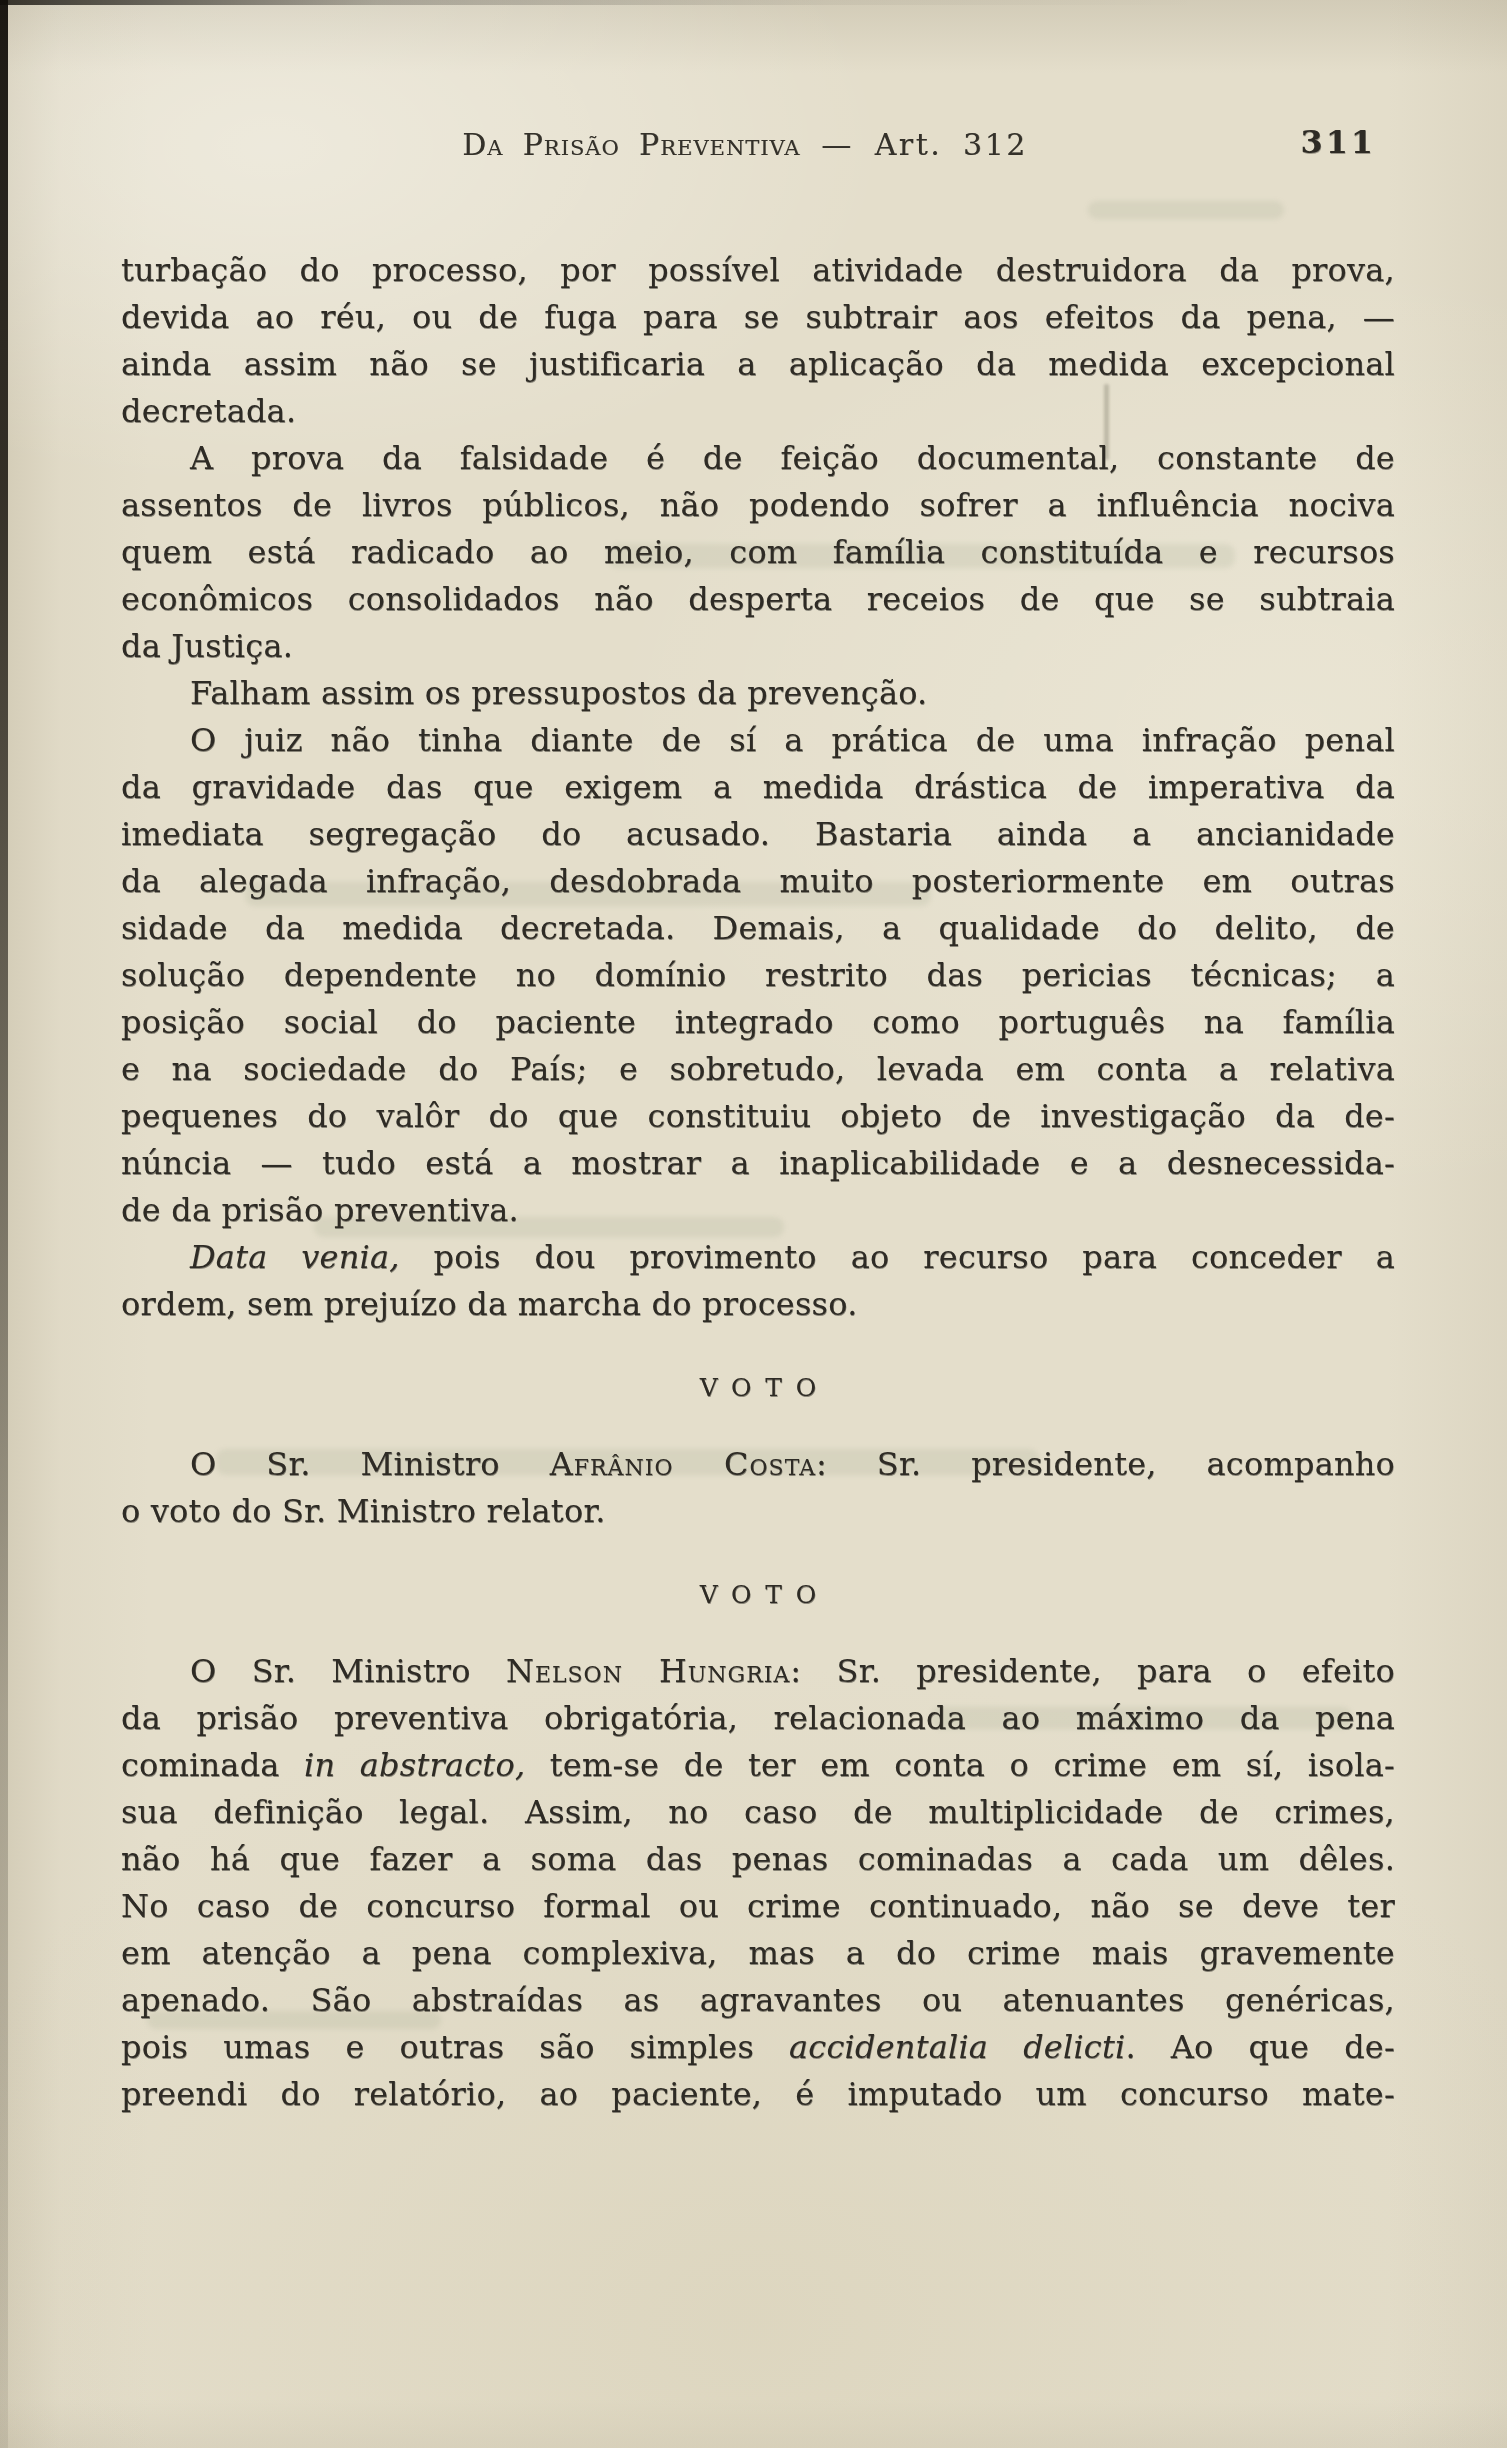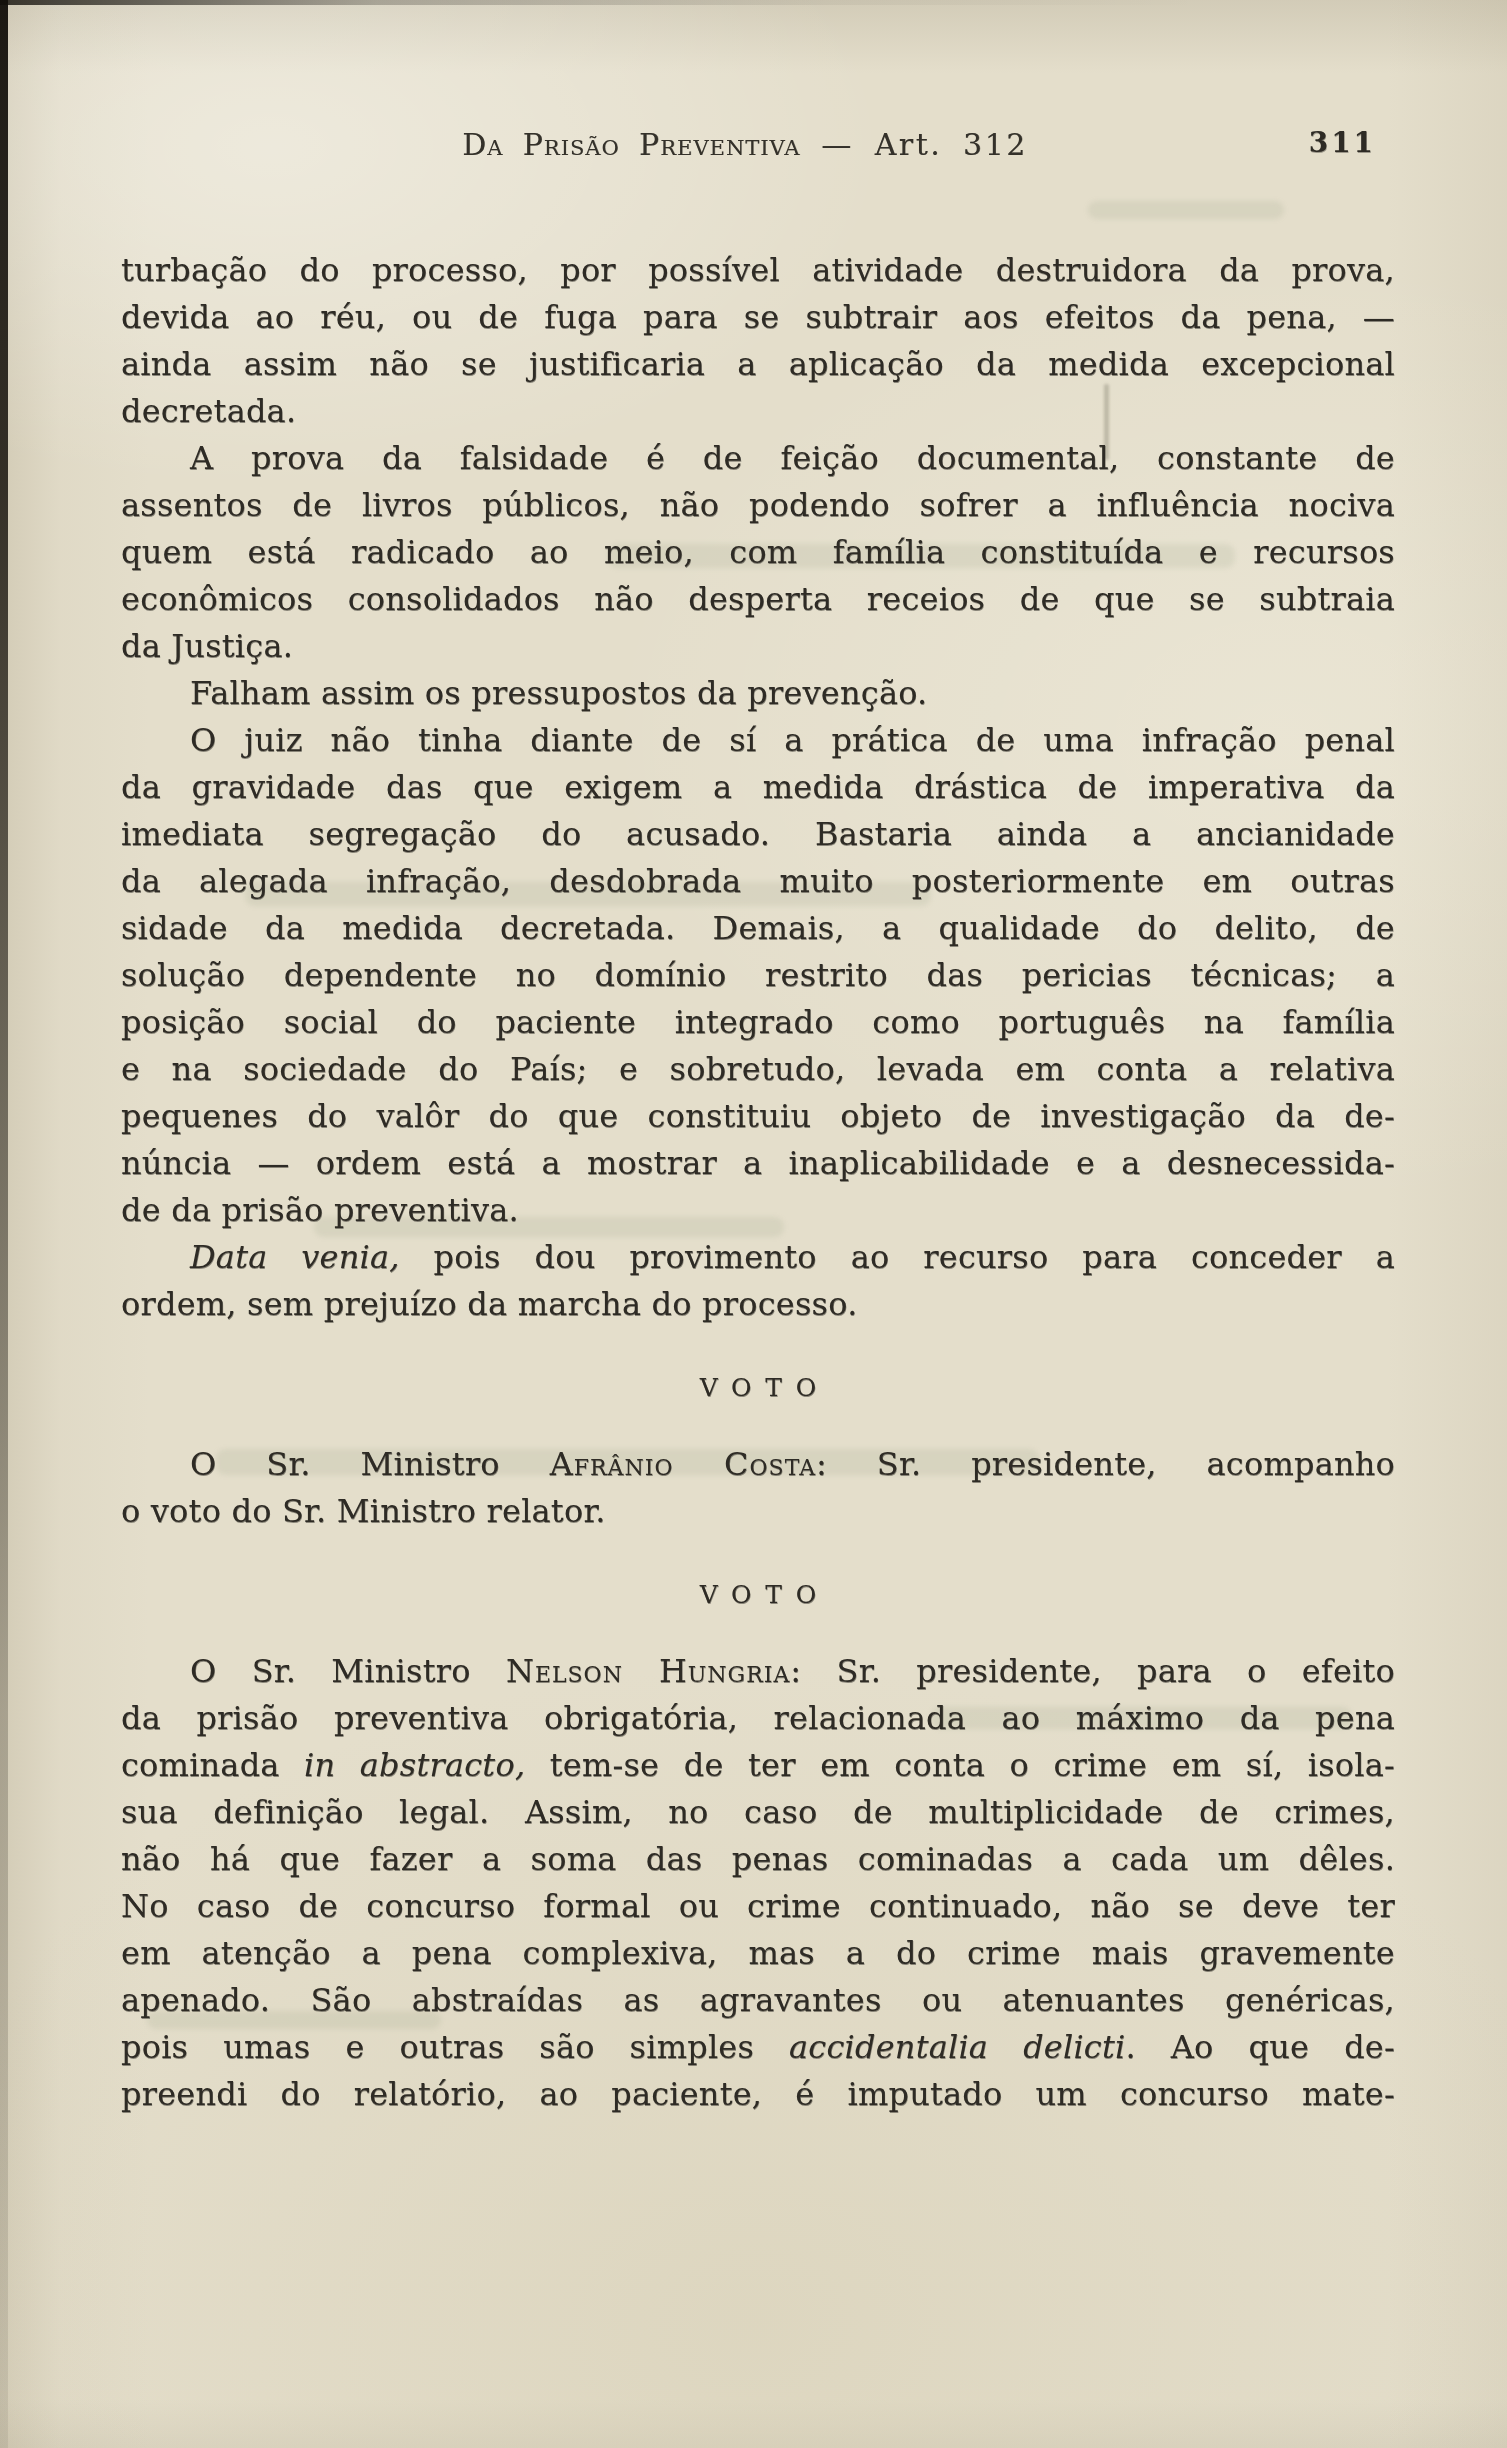--- a/index.html
+++ b/index.html
@@ -42,21 +42,21 @@
     text-align: center;
     font-size: 30px; line-height: 39px;
     letter-spacing: 2.5px; word-spacing: 8.8px;
     color: #34312a;
     text-shadow: 0.4px 0.4px 0 rgba(52,49,42,0.45);
   }
   .running-head .sc { font-variant: small-caps; }
 
   .page-number {
     position: absolute; top: 118px; right: 131px;
-    font-size: 28px; line-height: 49px;
+    font-size: 32px; line-height: 49px;
     font-weight: bold; letter-spacing: 2.9px;
     color: #2e2b25;
     text-shadow: 0.5px 0.5px 0 rgba(46,43,37,0.4);
   }
 
   
   .page-body {
     position: absolute; left: 121px; top: 247px; width: 1274px;
     color: #2e2b25;
     font-size: 32px; line-height: 47px;
@@ -128,21 +128,21 @@
     <div class="line indent last"><span>Falham assim os pressupostos da prevenção.</span></div>
     <div class="line indent"><span>O juiz não tinha diante de sí a prática de uma infração penal</span></div>
     <div class="line"><span>da gravidade das que exigem a medida drástica de imperativa da</span></div>
     <div class="line"><span>imediata segregação do acusado. Bastaria ainda a ancianidade</span></div>
     <div class="line"><span>da alegada infração, desdobrada muito posteriormente em outras</span></div>
     <div class="line"><span>sidade da medida decretada. Demais, a qualidade do delito, de</span></div>
     <div class="line"><span>solução dependente no domínio restrito das pericias técnicas; a</span></div>
     <div class="line"><span>posição social do paciente integrado como português na família</span></div>
     <div class="line"><span>e na sociedade do País; e sobretudo, levada em conta a relativa</span></div>
     <div class="line"><span>pequenes do valôr do que constituiu objeto de investigação da de-</span></div>
-    <div class="line"><span>núncia — ordem está a mostrar a inaplicabilidade e a desnecessida-</span></div>
+    <div class="line"><span>núncia — tudo está a mostrar a inaplicabilidade e a desnecessida-</span></div>
     <div class="line last"><span>de da prisão preventiva.</span></div>
     <div class="line indent"><span class="it">Data venia,</span><span> pois dou provimento ao recurso para conceder a</span></div>
     <div class="line last"><span>ordem, sem prejuízo da marcha do processo.</span></div>
     <div class="voto">VOTO</div>
     <div class="line indent"><span>O Sr. Ministro </span><span class="sc">Afrânio Costa</span><span>: Sr. presidente, acompanho</span></div>
     <div class="line last"><span>o voto do Sr. Ministro relator.</span></div>
     <div class="voto">VOTO</div>
     <div class="line indent"><span>O Sr. Ministro </span><span class="sc">Nelson Hungria</span><span>: Sr. presidente, para o efeito</span></div>
     <div class="line"><span>da prisão preventiva obrigatória, relacionada ao máximo da pena</span></div>
     <div class="line"><span>cominada </span><span class="it">in abstracto,</span><span> tem-se de ter em conta o crime em sí, isola-</span></div>

